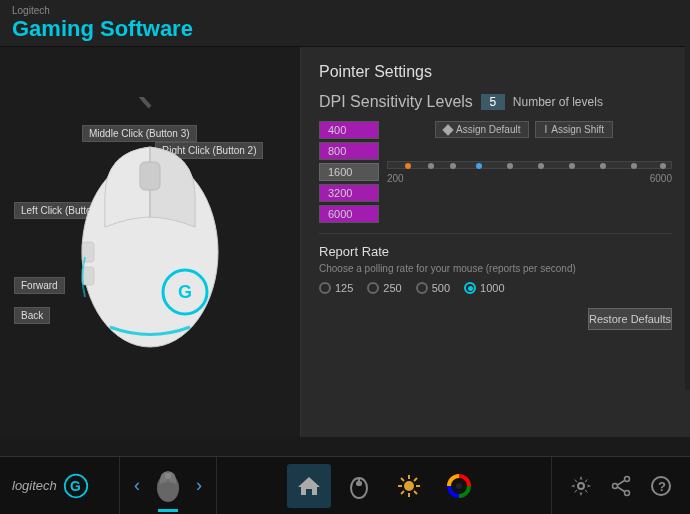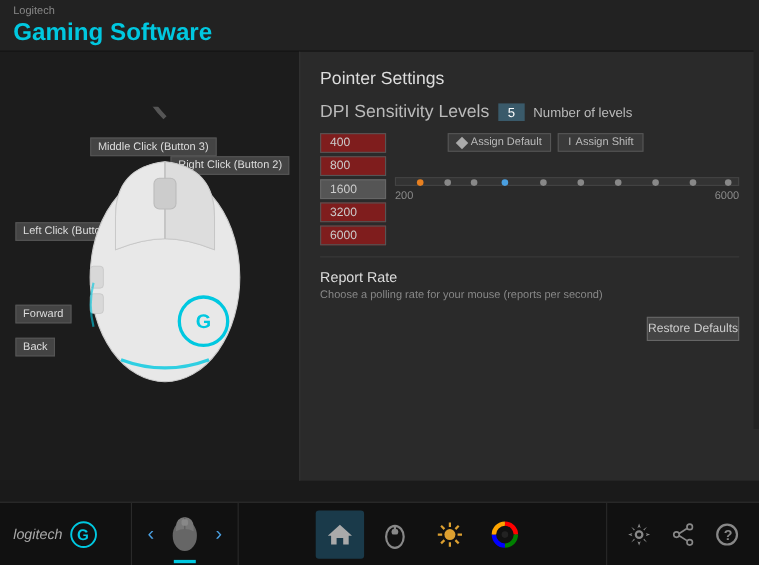--- a/index.html
+++ b/index.html
@@ -33,21 +33,21 @@
 
     
     #main-content {
       display: flex;
       height: 390px;
       background: #1c1c1c;
     }
 
     
     #mouse-panel {
-      width: 272px;
+      width: 300px;
       position: relative;
       flex-shrink: 0;
     }
 
     
     .mouse-label {
       position: absolute;
       background: #444;
       color: #ddd;
       font-size: 10px;
@@ -143,21 +143,21 @@
       margin-bottom: 10px;
     }
 
     #dpi-levels-list {
       display: flex;
       flex-direction: column;
       gap: 3px;
     }
 
     .dpi-level-btn {
-      background: #7f1d1d;
+      background: #a21caf;
       border: 1px solid #555;
       color: #ccc;
       font-size: 11px;
       padding: 2px 8px;
       width: 60px;
       text-align: left;
       cursor: pointer;
     }
     .dpi-level-btn.active {
       background: #555;
@@ -528,20 +528,38 @@
             <span>200</span>
             <span>6000</span>
           </div>
         </div>
       </div>
     </div>
 
     <div id="report-rate-section">
       <div id="report-rate-title">Report Rate</div>
       <div id="report-rate-desc">Choose a polling rate for your mouse (reports per second)</div>
+      <div id="report-rate-options">
+        <div class="rate-option">
+          <div class="radio-circle"></div>
+          <span>125</span>
+        </div>
+        <div class="rate-option">
+          <div class="radio-circle"></div>
+          <span>250</span>
+        </div>
+        <div class="rate-option">
+          <div class="radio-circle"></div>
+          <span>500</span>
+        </div>
+        <div class="rate-option">
+          <div class="radio-circle selected"></div>
+          <span>1000</span>
+        </div>
+      </div>
     </div>
 
     <div id="restore-defaults-row">
       <button id="restore-defaults-btn">Restore Defaults</button>
     </div>
 
   </div>
 
   <div id="right-scrollbar"></div>
 </div>

